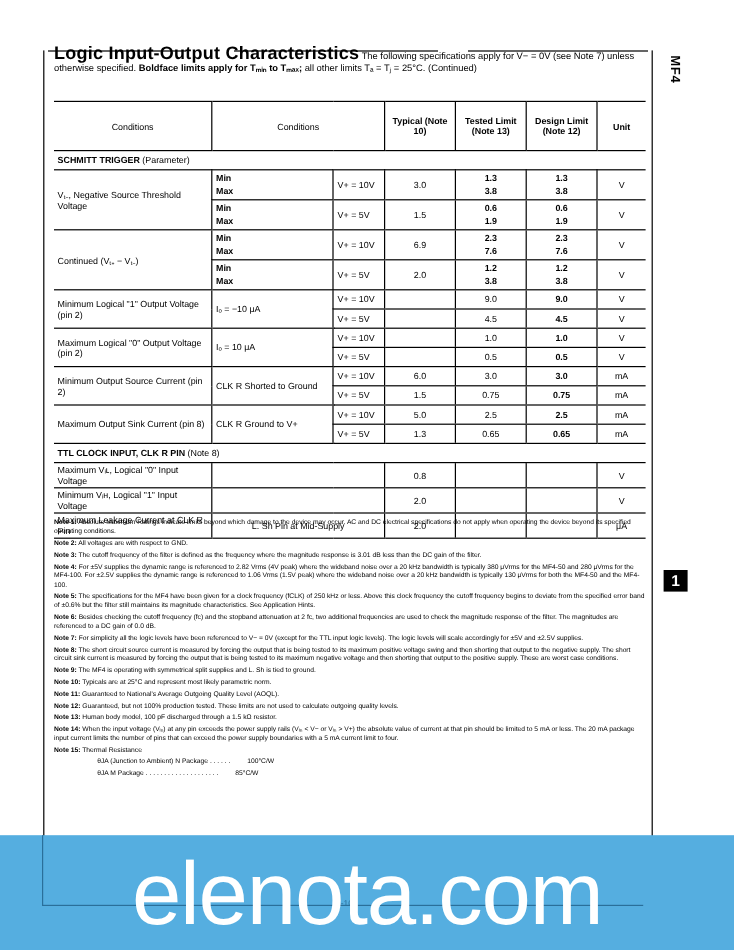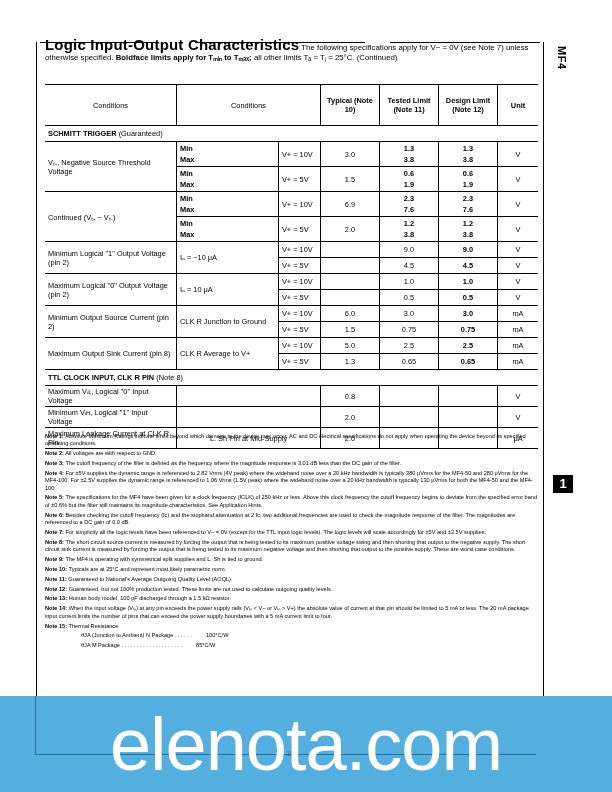--- a/index.html
+++ b/index.html
@@ -60,29 +60,29 @@
   <b>Boldface limits apply for Tₘᵢₙ to Tₘₐₓ;</b>
   <span>all other limits Tₐ = Tⱼ = 25°C. (Continued)</span>
 </div>
 
 <table class="spec">
   <thead>
     <tr>
       <th style="width:125px">Conditions</th>
       <th class="vl" colspan="3" style="width:150px">Conditions</th>
       <th class="vl bold" style="width:52px">Typical (Note 10)</th>
-      <th class="vl bold" style="width:52px">Tested Limit (Note 11)</th>
+      <th class="vl bold" style="width:52px">Tested Limit (Note 13)</th>
       <th class="vl bold" style="width:52px">Design Limit (Note 12)</th>
       <th class="vl bold" style="width:34px">Unit</th>
     </tr>
   </thead>
   <tbody id="tbody">
     <tr class="sect">
       <td colspan="8"><span>SCHMITT TRIGGER</span>
-        <span class="cont">(Guaranteed)</span></td>
+        <span class="cont">(Parameter)</span></td>
     </tr>
   <tr class="r2">
         <td rowspan="2">Vₜ₋, Negative Source Threshold Voltage</td>
         <td class="vl mm" style="white-space:pre">Min
 Max</td>
         <td class="vl" colspan="2">V+ = 10V</td>
         <td class="vl c">3.0</td>
         <td class="vl c mm" style="white-space:pre">1.3
 3.8</td>
         <td class="vl c b mm" style="white-space:pre">1.3
@@ -150,37 +150,37 @@
       </tr>
       <tr class="r1">
         <td class="vl">V+ = 5V</td>
         <td class="vl c"></td>
         <td class="vl c">0.5</td>
         <td class="vl c b">0.5</td>
         <td class="vl c">V</td>
       </tr>
       <tr class="r1">
         <td rowspan="2">Minimum Output Source Current (pin 2)</td>
-        <td rowspan="2" colspan="2" class="vl">CLK R Junction to Ground</td>
+        <td rowspan="2" colspan="2" class="vl">CLK R Shorted to Ground</td>
         <td class="vl">V+ = 10V</td>
         <td class="vl c">6.0</td>
         <td class="vl c">3.0</td>
         <td class="vl c b">3.0</td>
         <td class="vl c">mA</td>
       </tr>
       <tr class="r1">
         <td class="vl">V+ = 5V</td>
         <td class="vl c">1.5</td>
         <td class="vl c">0.75</td>
         <td class="vl c b">0.75</td>
         <td class="vl c">mA</td>
       </tr>
       <tr class="r1">
         <td rowspan="2">Maximum Output Sink Current (pin 8)</td>
-        <td rowspan="2" colspan="2" class="vl">CLK R Average to V+</td>
+        <td rowspan="2" colspan="2" class="vl">CLK R Ground to V+</td>
         <td class="vl">V+ = 10V</td>
         <td class="vl c">5.0</td>
         <td class="vl c">2.5</td>
         <td class="vl c b">2.5</td>
         <td class="vl c">mA</td>
       </tr>
       <tr class="r1">
         <td class="vl">V+ = 5V</td>
         <td class="vl c">1.3</td>
         <td class="vl c">0.65</td>

